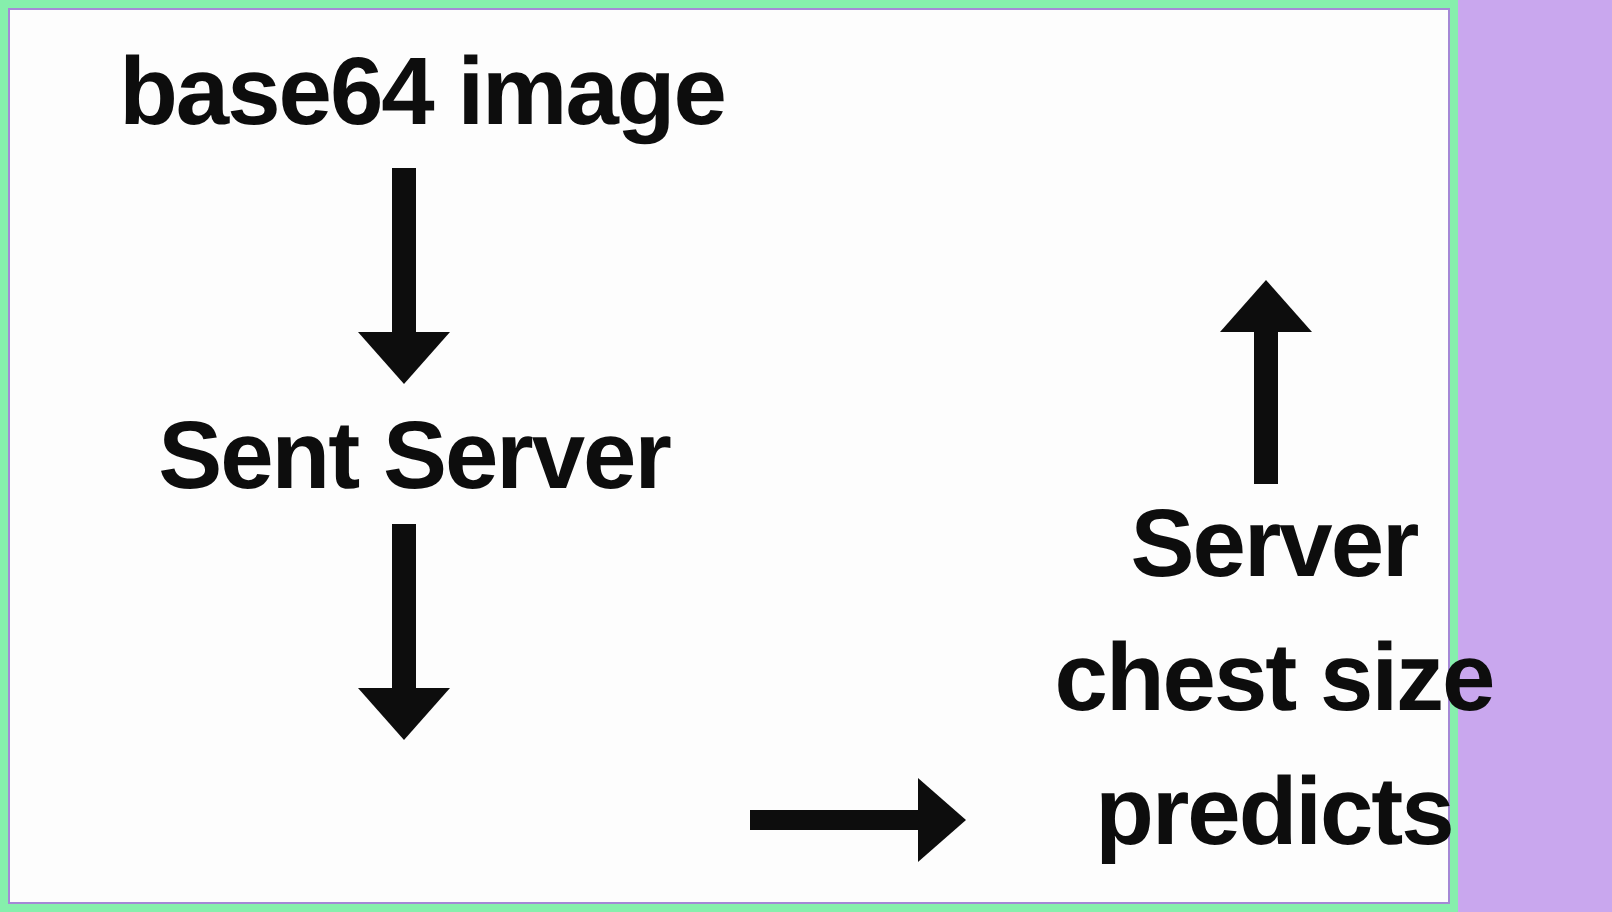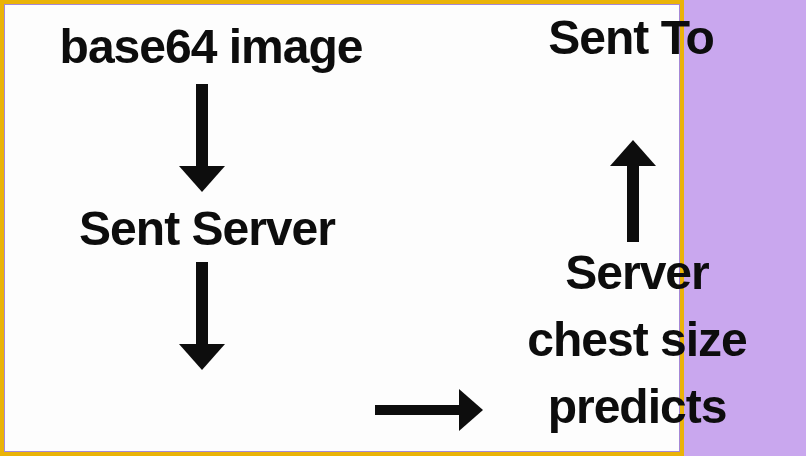--- a/index.html
+++ b/index.html
@@ -7,21 +7,22 @@
     width: 806px;
     height: 456px;
     font-family: "Liberation Sans", sans-serif;
     background: #c9a7ee;
     overflow: hidden;
   }
   .frame {
     position: relative;
     width: 684px;
     height: 456px;
-    background: #eab308;
+    background: #86efac;
+    padding-left: 45px;
   }
   .canvas {
     position: absolute;
     left: 4px; top: 4px; right: 4px; bottom: 4px;
     background: #fdfdfd;
     border: 1px solid #a588d6;
     box-sizing: border-box;
   }
   .node {
     position: absolute;
@@ -70,21 +71,20 @@
 
 
   <div class="arrow" style="left:375px; top:387px;">
     <svg width="108" height="46" viewBox="0 0 108 46" aria-hidden="true">
       <rect x="0" y="18" width="86" height="10"></rect>
       <polygon points="84,2 108,23 84,44"></polygon>
     </svg>
   </div>
 
   <div class="node two-line" style="left:631px; top:5px;">
-    <div>Sent To</div>
   </div>
 
   <div class="arrow" style="left:609px; top:140px;">
     <svg width="48" height="102" viewBox="0 0 48 102" aria-hidden="true">
       <polygon points="24,0 1,26 47,26"></polygon>
       <rect x="18" y="25" width="12" height="77"></rect>
     </svg>
   </div>
 
   <div class="node three-line" style="left:637px; top:239px;">

